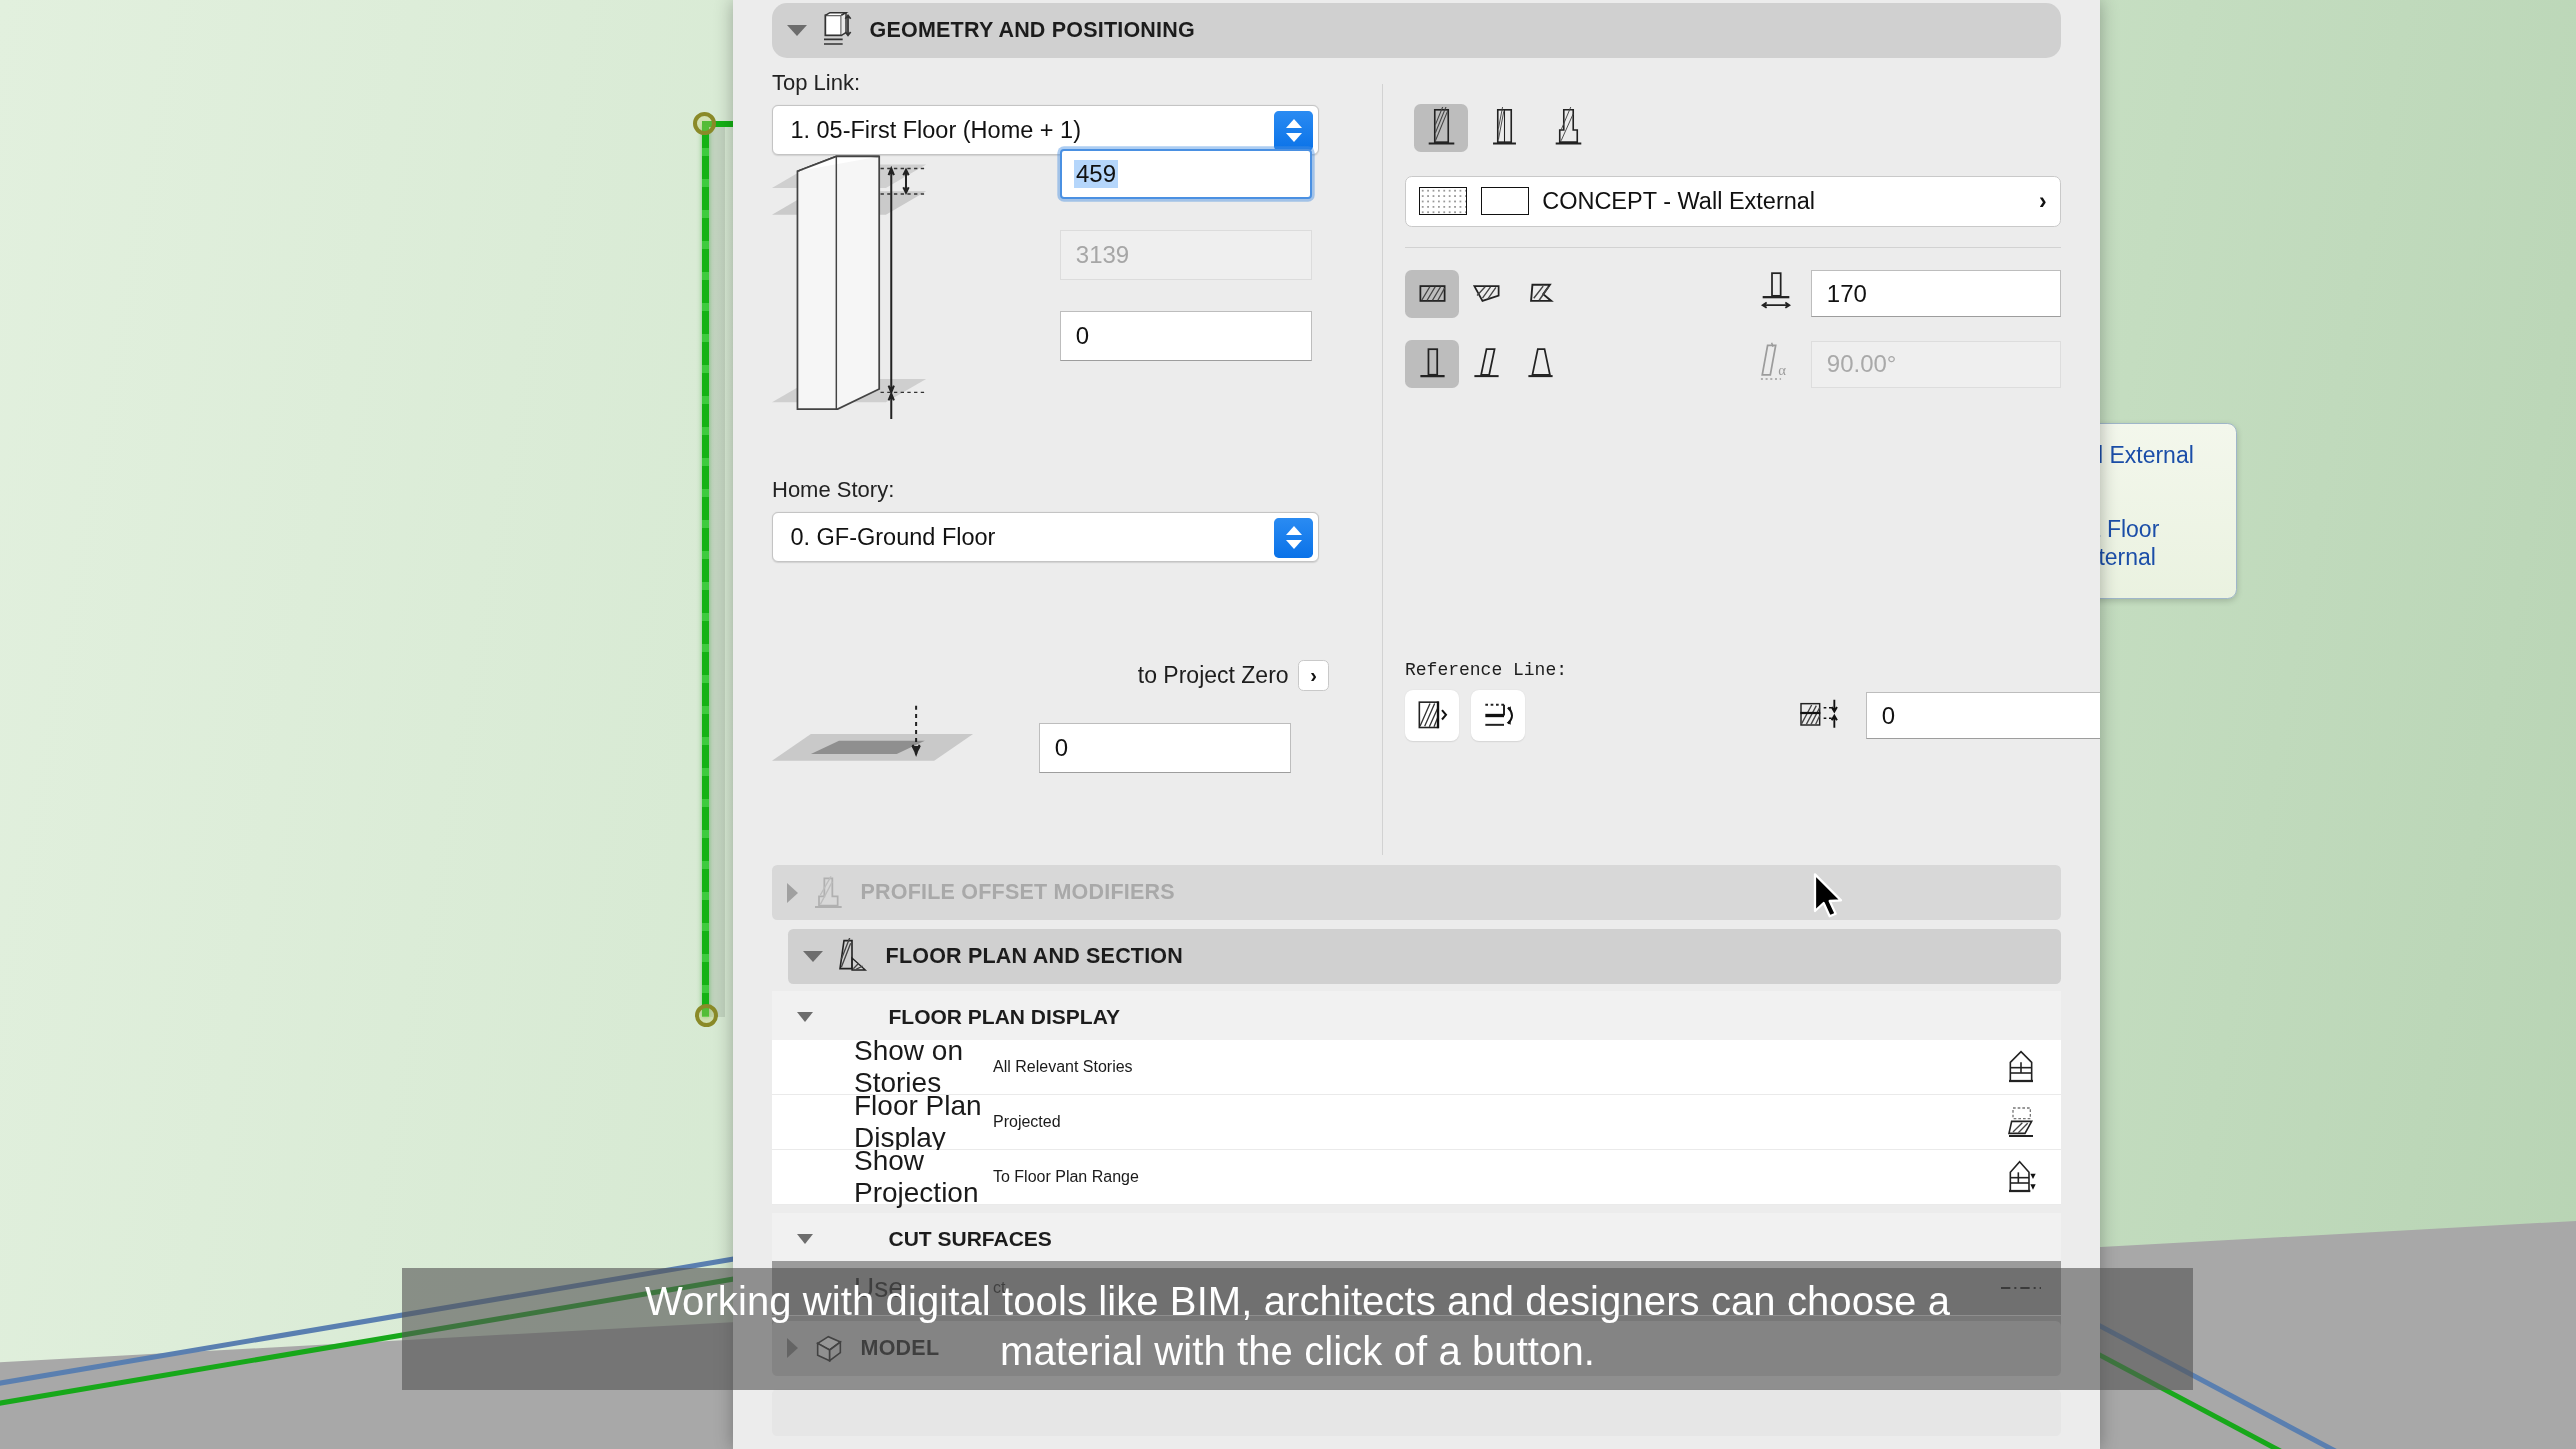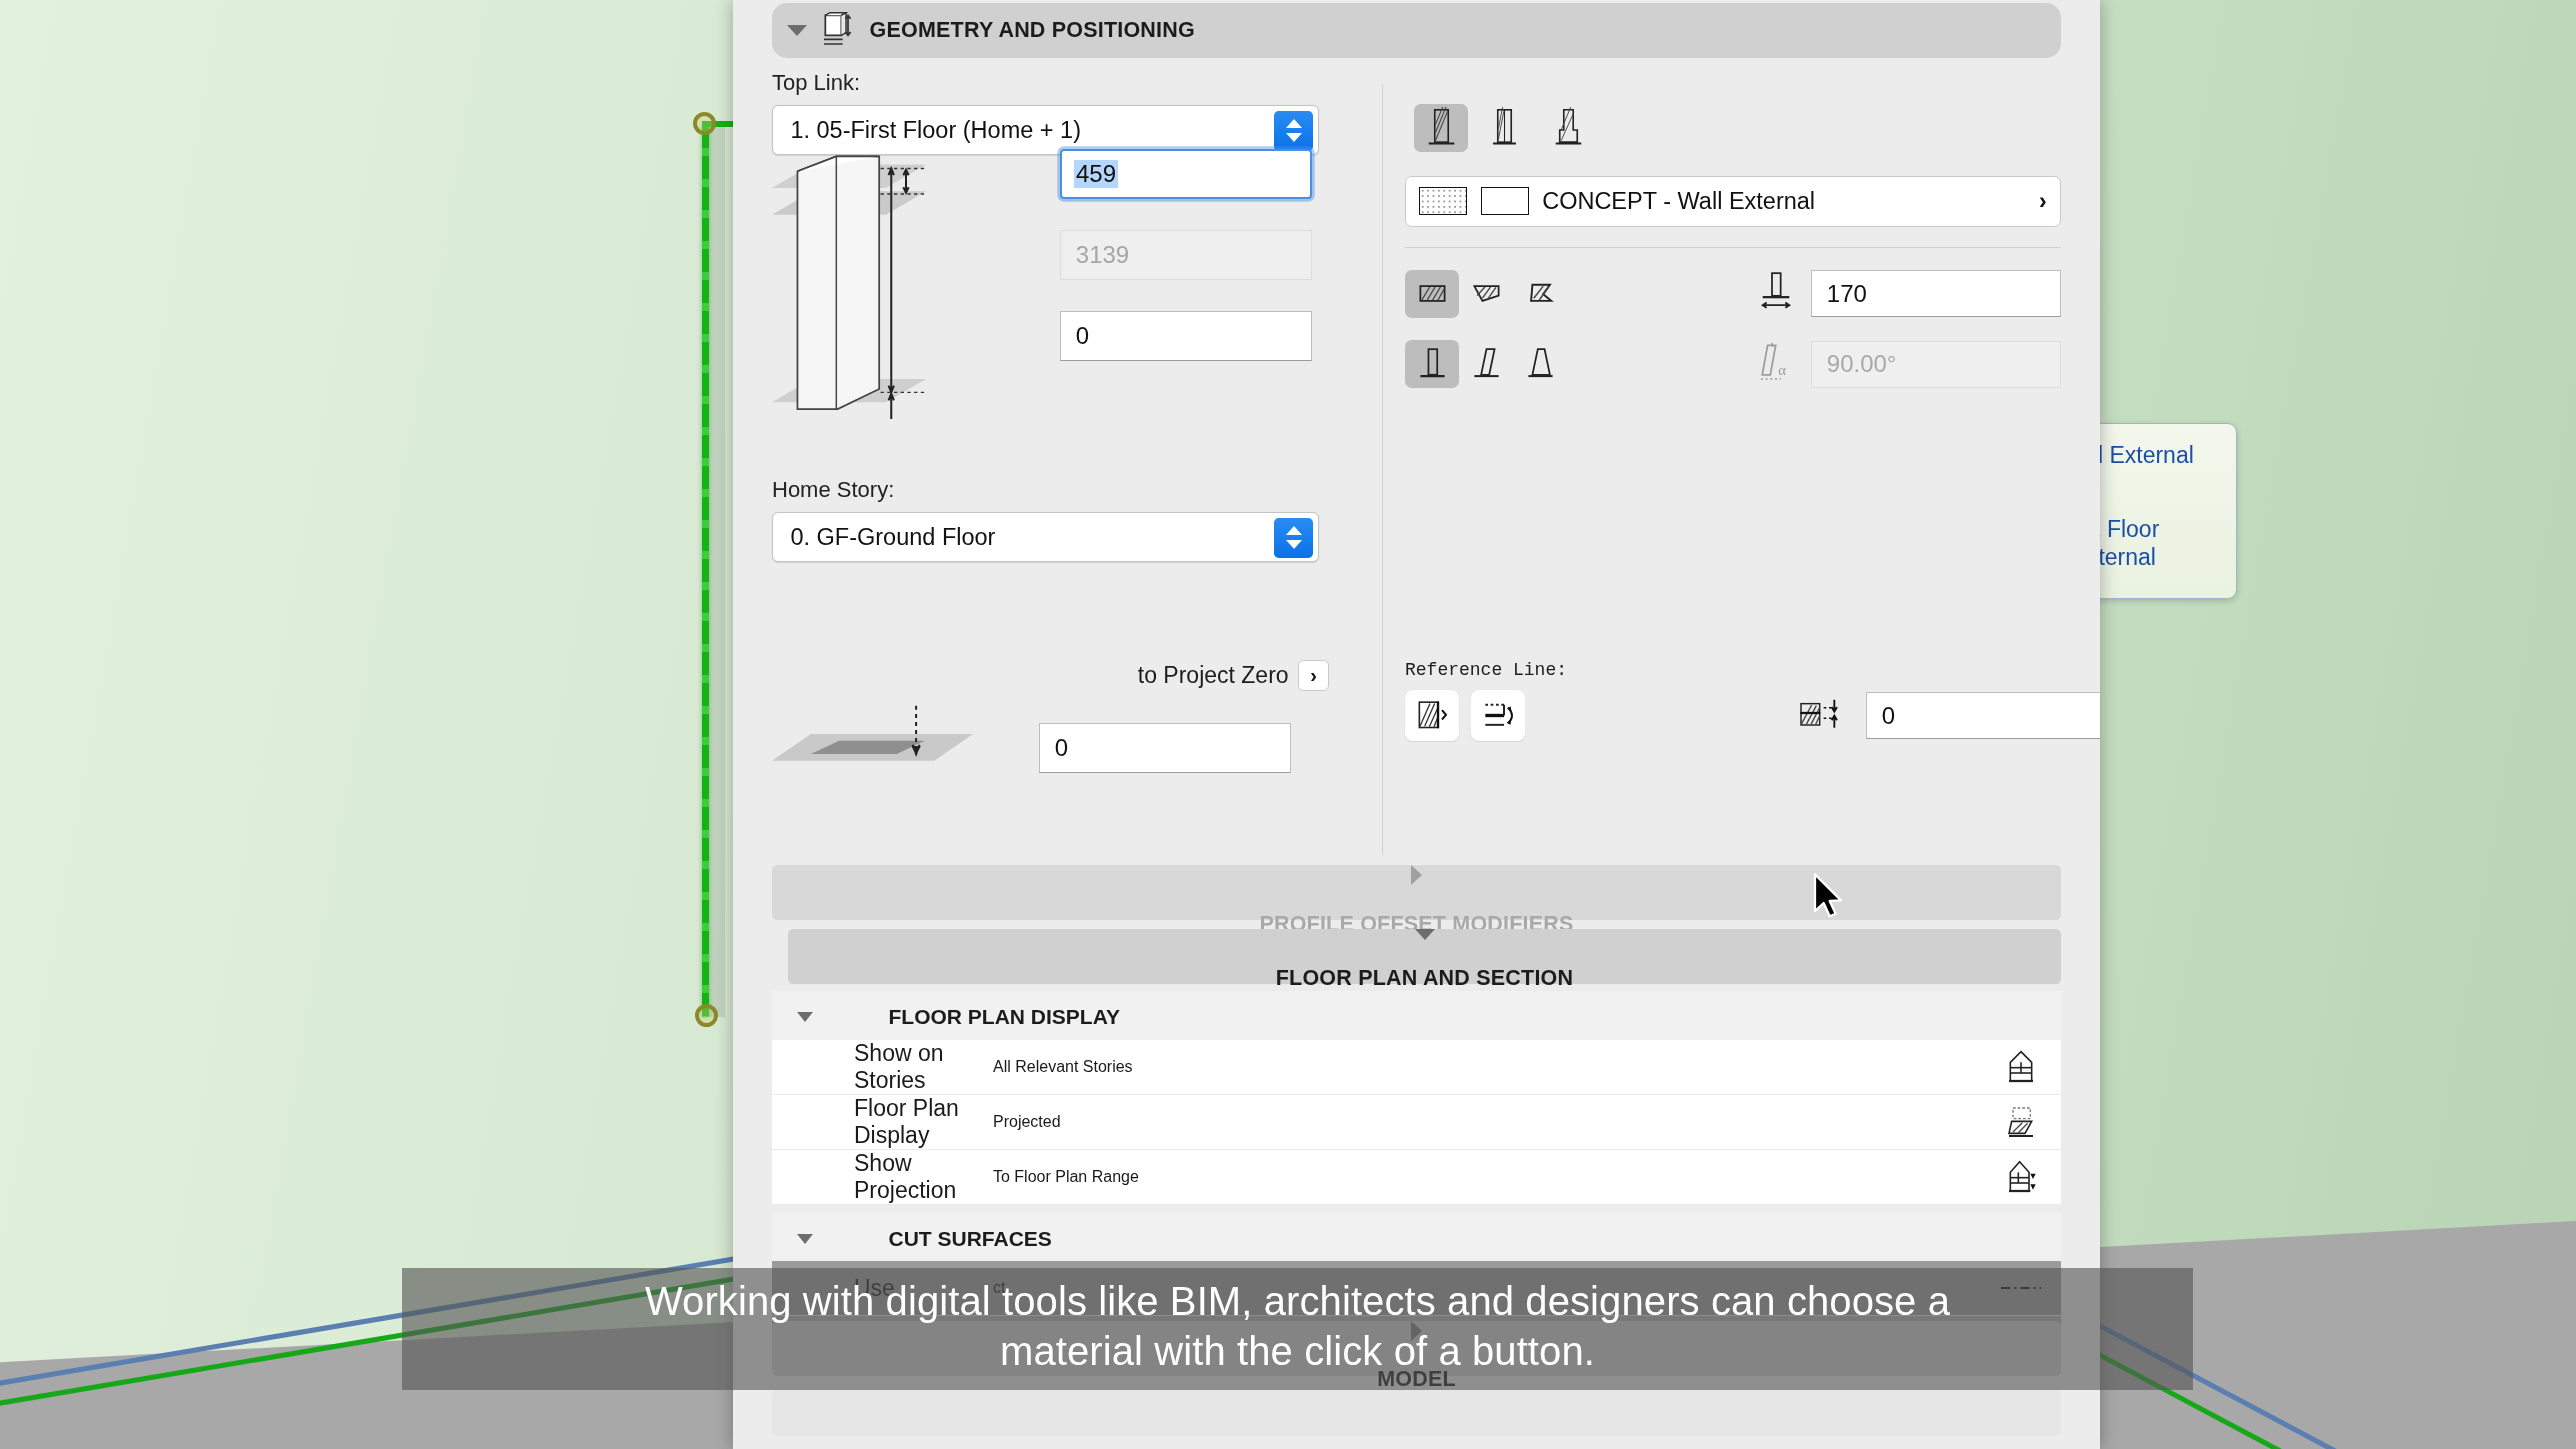--- a/index.html
+++ b/index.html
@@ -91,21 +91,21 @@
     margin: 2.7px 39px 0 39px;
     height: 55px;
     background: #d0d0d0;
     border-radius: 15px;
     display: flex; align-items: center;
     gap: 13.4px;
     padding: 0 14.8px;
   }
   .section-bar.muted { background: #d8d8d8; }
   .section-bar.muted .sec-title { color: #a9a9a9; }
-  .section-bar.square { border-radius: 5.4px; flex-direction: column; }
+  .section-bar.square { border-radius: 5.4px; }
   .sec-title {
     font-size: 21.5px; font-weight: bold;
     color: #1c1c1c;
     letter-spacing: 0.2px;
   }
   .tri {
     width: 0; height: 0;
     border-left: 10px solid transparent;
     border-right: 10px solid transparent;
     border-top: 11.4px solid #8d8d8d;
@@ -267,21 +267,21 @@
   }
   .fp-sub .sub-title { font-size: 21px; font-weight: bold; color: #1c1c1c; padding-left: 47px;}
   .fp-row {
     margin: 0 39px;
     height: 55px;
     background: #fff;
     border-bottom: 1.3px solid #eaeaea;
     display: flex; align-items: center;
     position: relative;
   }
-  .fp-row .c1 { width: 221px; padding-left: 82px; font-size: 23px; color: #1a1a1a; }
+  .fp-row .c1 { width: 221px; padding-left: 82px; font-size: 28px; color: #1a1a1a; }
   .fp-row .c2 { flex: 1; font-size: 16px; color: #1a1a1a; }
   .fp-row .c3 { width: 81px; display:flex; justify-content:center; }
   .fp-row.shaded { background: #9b9b9b; }
   .fp-row.shaded2 { background: #b0b0b0; }
 
   
   #subtitle {
     position: absolute;
     left: 402px; top: 1268px;
     width: 1791px;

